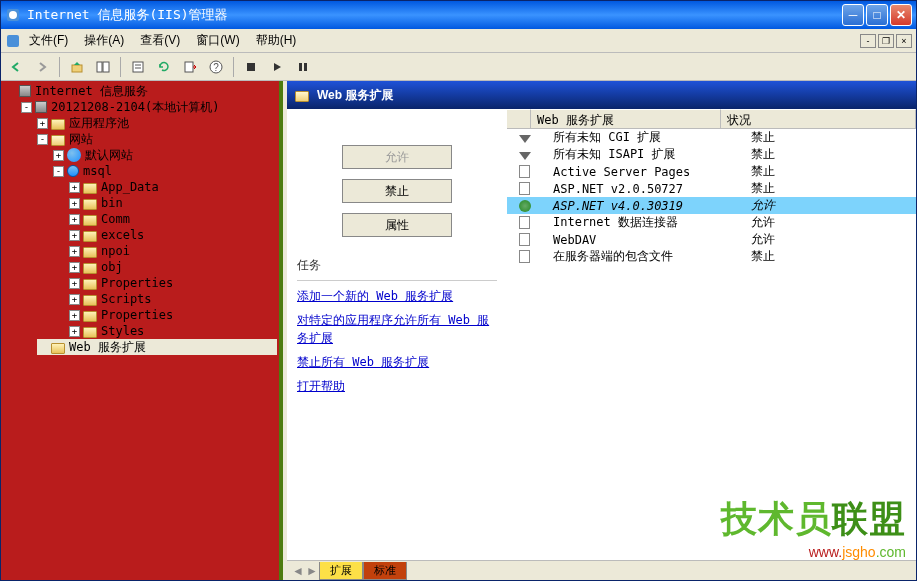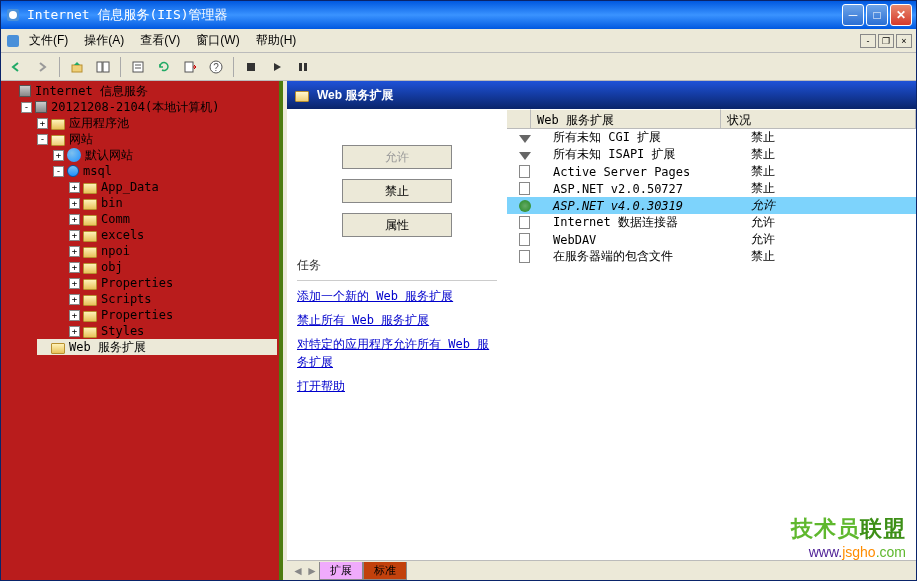--- a/index.html
+++ b/index.html
@@ -53,28 +53,28 @@
 .list-row.selected { background: #7dd3fc; font-style: italic; }
 .list-cell { padding: 1px 6px; font-family: "SimSun", monospace; margin-left: 8px; }
 .list-cell.c0 { width: 24px; padding: 1px 4px; }
 .list-cell.c1 { width: 190px; }
 .list-cell.c2 { flex: 1; }
 .icon-filter { width: 0; height: 0; border-left: 6px solid transparent; border-right: 6px solid transparent; border-top: 8px solid #666; margin-top: 3px; }
 .icon-doc { background: white; border: 1px solid #888; width: 11px; height: 13px; }
 .icon-gear { background: radial-gradient(circle, #6a6, #282); border-radius: 50%; width: 12px; height: 12px; }
 .tabs-bottom { height: 20px; background: #ece9d8; border-top: 1px solid #bbb; display: flex; align-items: center; padding: 0 4px; }
 .tab { padding: 1px 10px; border: 1px solid #888; border-top: none; background: #c2410c; cursor: pointer; font-family: "SimSun", monospace; font-size: 11px; }
-.tab.active { background: #f0abfc; }
+.tab.active { background: #fde047; }
 .tab-arrow { width: 14px; color: #888; cursor: pointer; text-align: center; }
 .watermark { position: absolute; bottom: 20px; right: 10px; text-align: right; pointer-events: none; }
-.watermark-main { font-size: 22px; font-weight: bold; font-family: Liberation Mono, monospace; letter-spacing: 1px; }
+.watermark-main { font-size: 36px; font-weight: bold; font-family: Liberation Mono, monospace; letter-spacing: 1px; }
 .watermark-main .g1 { color: #5fb82e; }
 .watermark-main .g2 { color: #3d8f17; }
 .watermark-url { font-size: 14px; font-family: Arial, sans-serif; }
-.watermark-url .w1 { color: #4c1d95; }
+.watermark-url .w1 { color: #b91c1c; }
 .watermark-url .w2 { color: #ff8c00; text-align: right; }
 .watermark-url .w3 { color: #5fb82e; }
 </style>
 </head>
 <body>
 
 <div class="window">
   <div class="titlebar">
     <svg class="titlebar-icon" viewBox="0 0 16 16">
         <rect x="2" y="2" width="12" height="12" fill="#4a90d9" rx="2"></rect>
@@ -317,22 +317,22 @@
       </div>
       <div class="content-body">
         <div class="tasks-pane">
           <div style="height:20px"></div>
           <button class="action-btn" disabled="">允许</button>
           <button class="action-btn">禁止</button>
           <button class="action-btn">属性</button>
           <div class="tasks-title">任务</div>
           <hr style="border:none;border-top:1px solid #ccc">
           <div class="task-link">添加一个新的 Web 服务扩展</div>
+          <div class="task-link">对特定的应用程序允许所有 Web 服务扩展</div>
           <div class="task-link">禁止所有 Web 服务扩展</div>
-          <div class="task-link">对特定的应用程序允许所有 Web 服务扩展</div>
           <div class="task-link">打开帮助</div>
         </div>
         <div class="list-pane">
           <div class="list-header">
             <div class="list-col c0"></div>
             <div class="list-col c1">Web 服务扩展</div>
             <div class="list-col c2">状况</div>
           </div>
           <div id="list-body">
               <div class="list-row">

